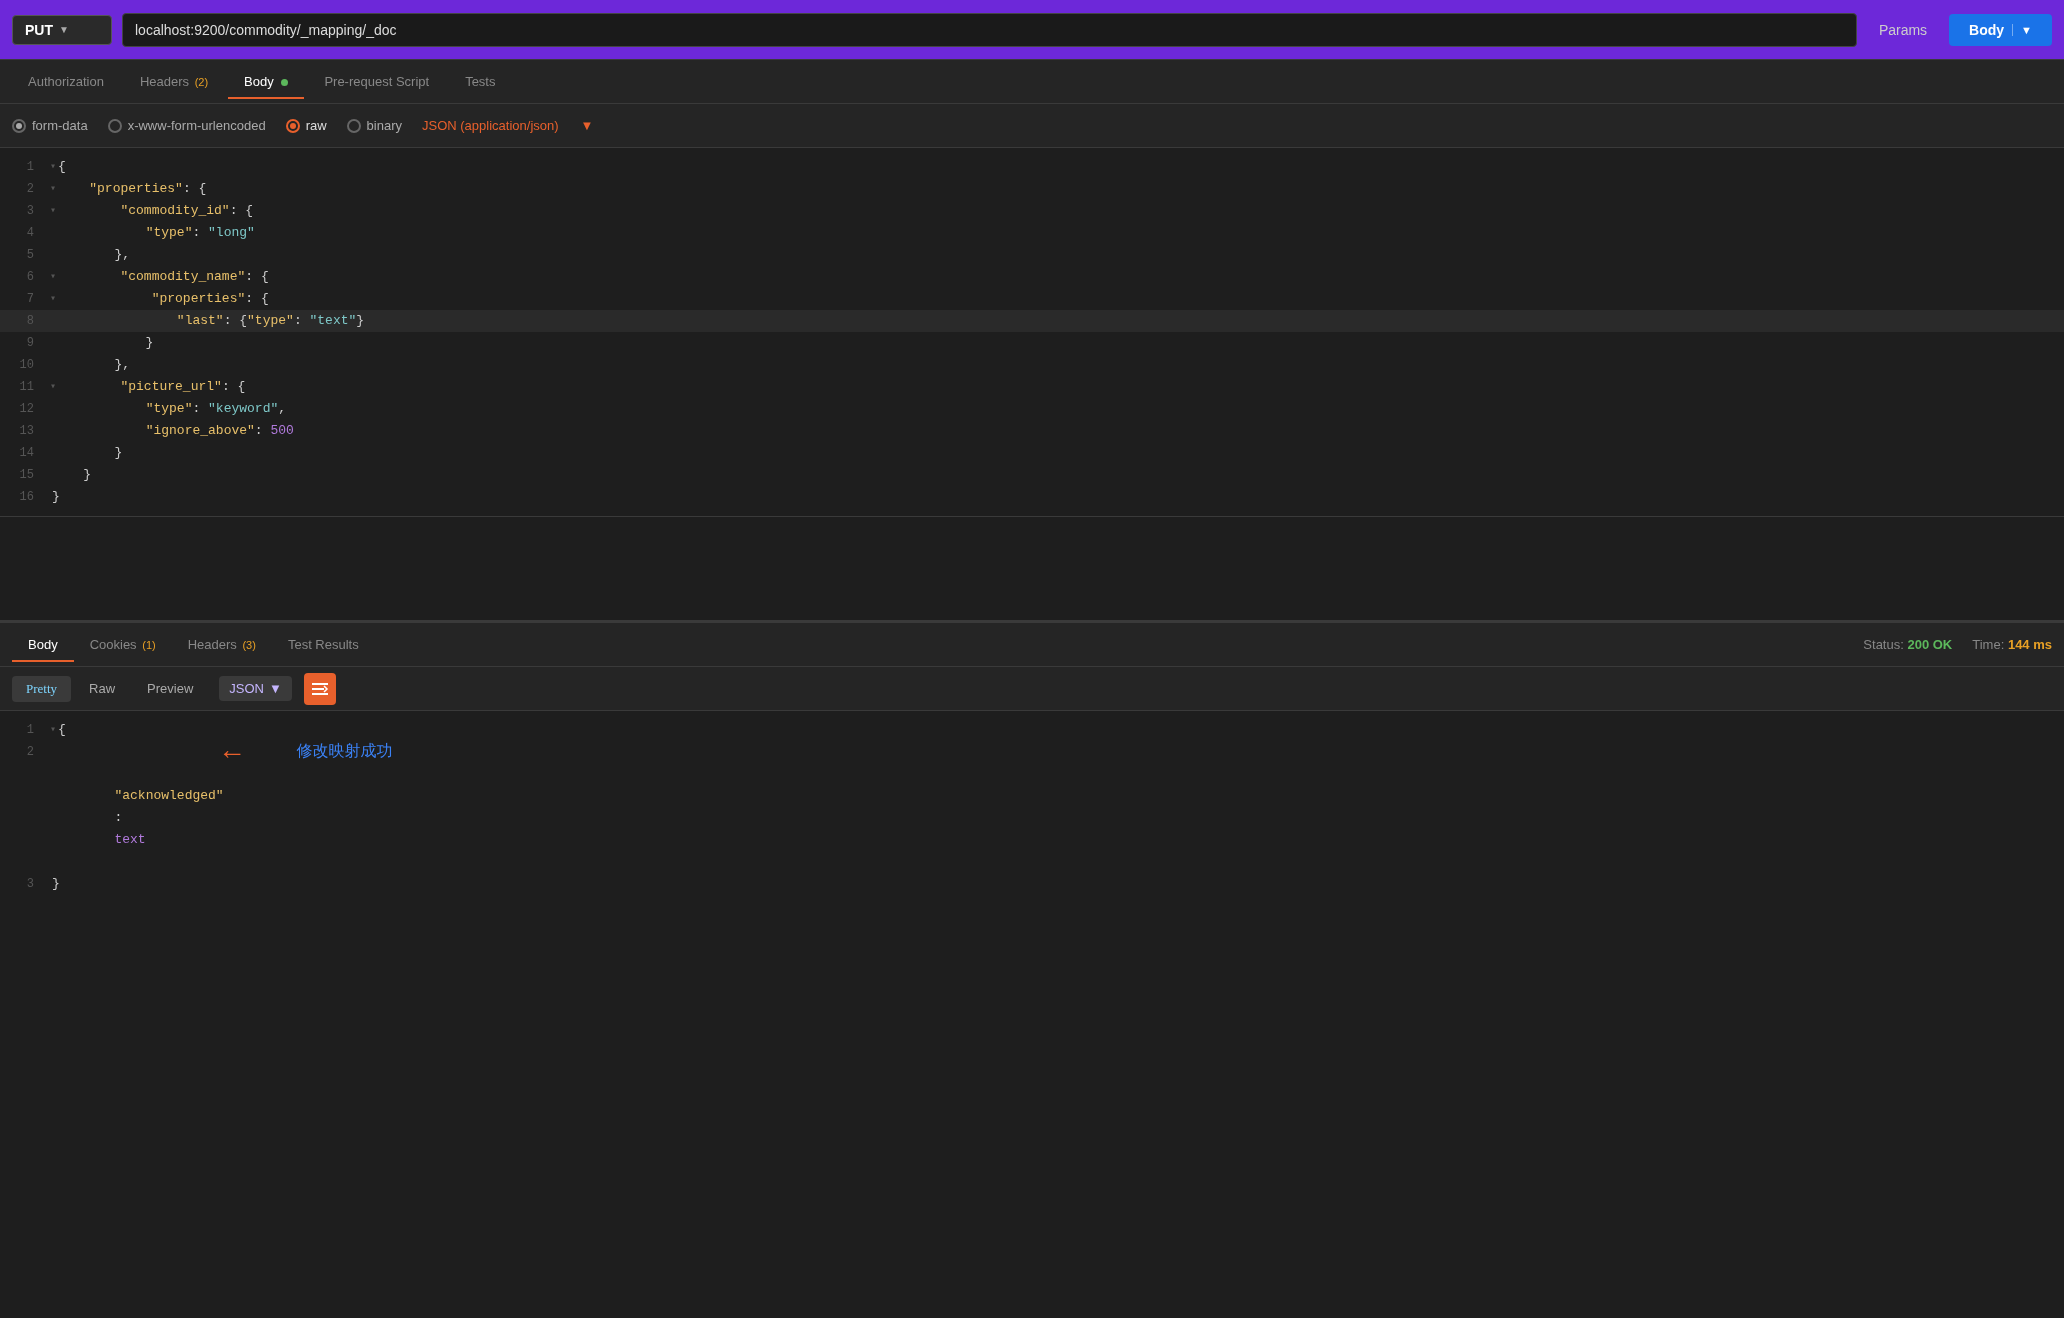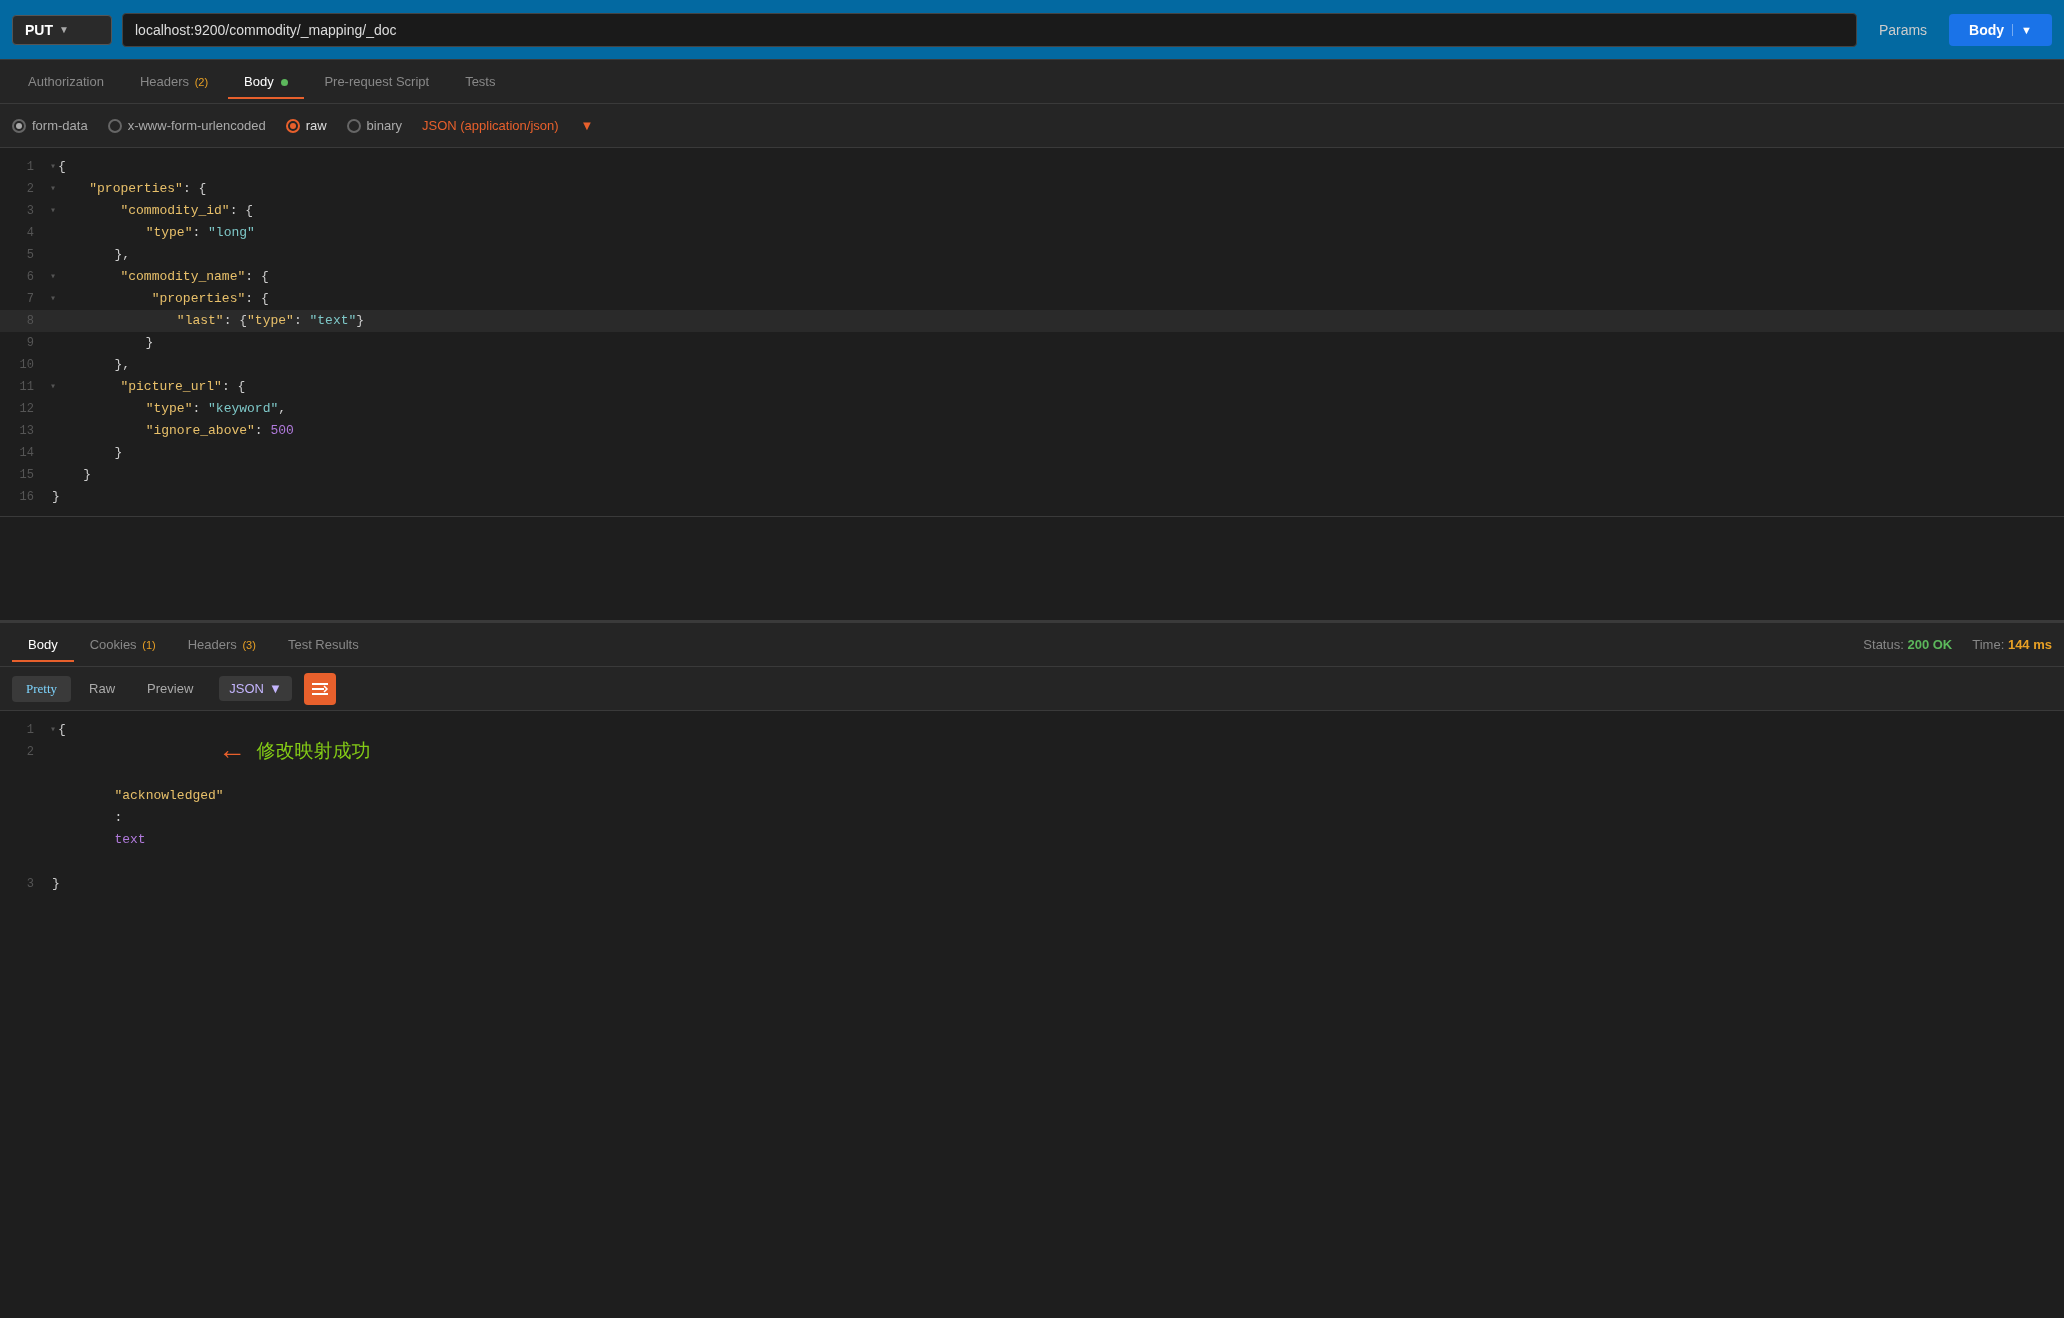--- a/index.html
+++ b/index.html
@@ -9,21 +9,21 @@
       color: #ccc;
       font-size: 13px;
       height: 1318px;
       overflow: hidden;
     }
 
     
     .url-bar {
       display: flex;
       align-items: center;
-      background: #0369a1;
+      background: #6d28d9;
       border-bottom: 1px solid #3a3a3a;
       padding: 8px 12px;
       gap: 10px;
       height: 60px;
     }
 
     .method-select {
       display: flex;
       align-items: center;
       background: #2a2a2a;
@@ -351,22 +351,23 @@
 
     
     .response-code {
       background: #1e1e1e;
       padding: 8px 0;
       font-family: 'Courier New', Courier, monospace;
       font-size: 13px;
     }
 
     .annotation {
-      color: #84cc16;
-      font-size: 19px;
+      color: #3b82f6;
+      font-size: 16px;
+      margin-left: 40px;
     }
 
     .arrow-annotation {
       display: flex;
       align-items: center;
       gap: 16px;
     }
 
     .red-arrow {
       color: #e8602c;

